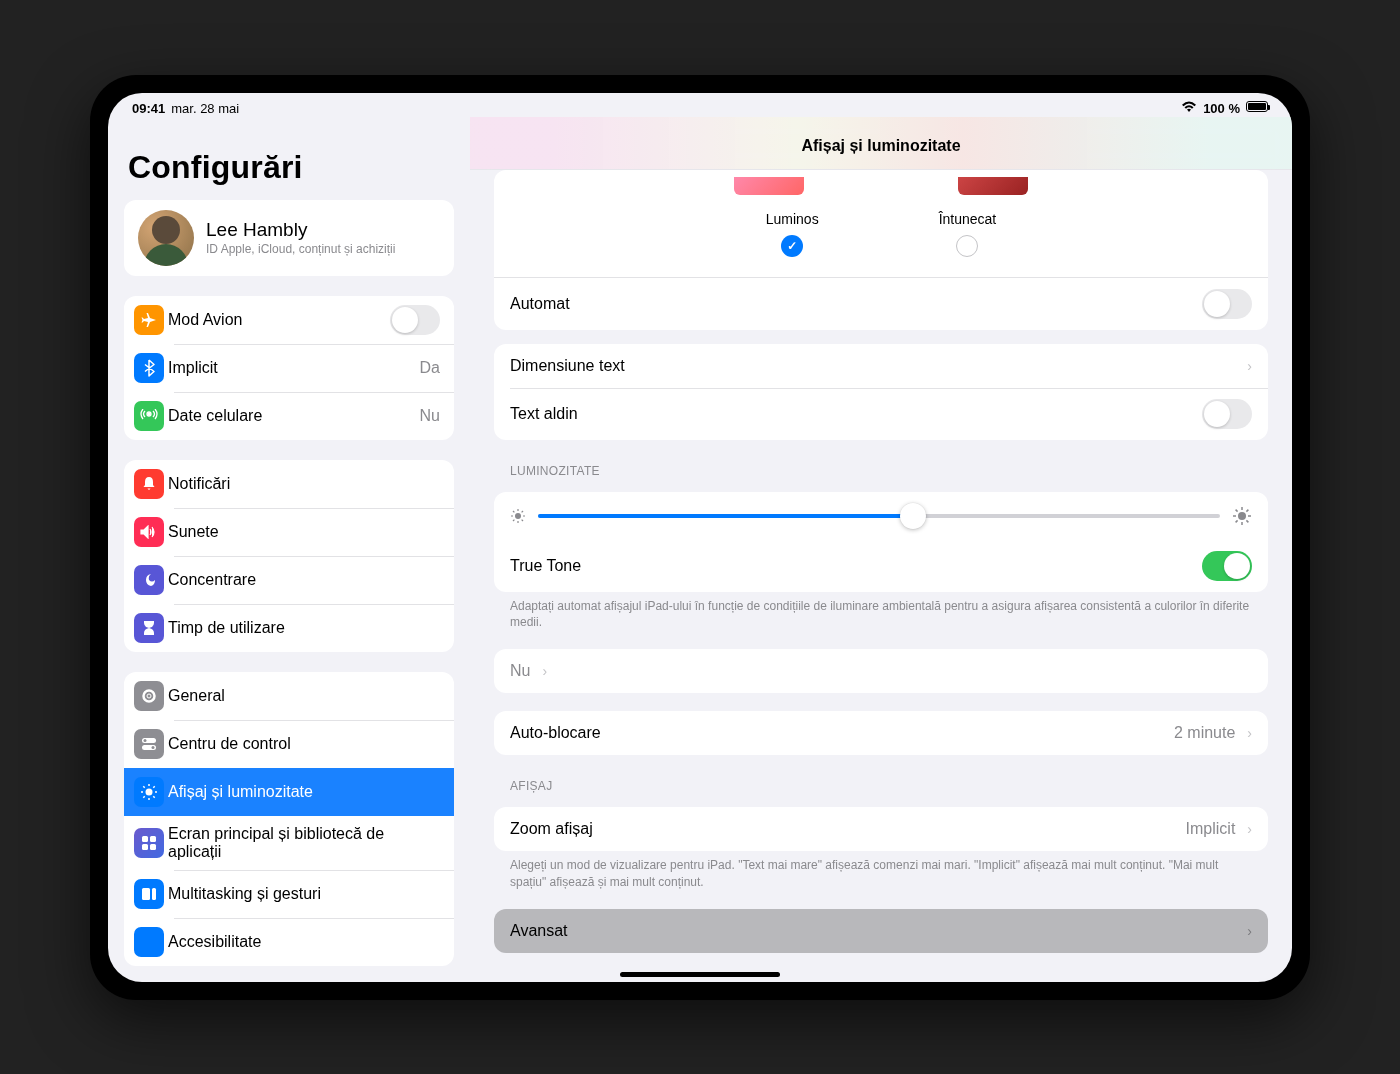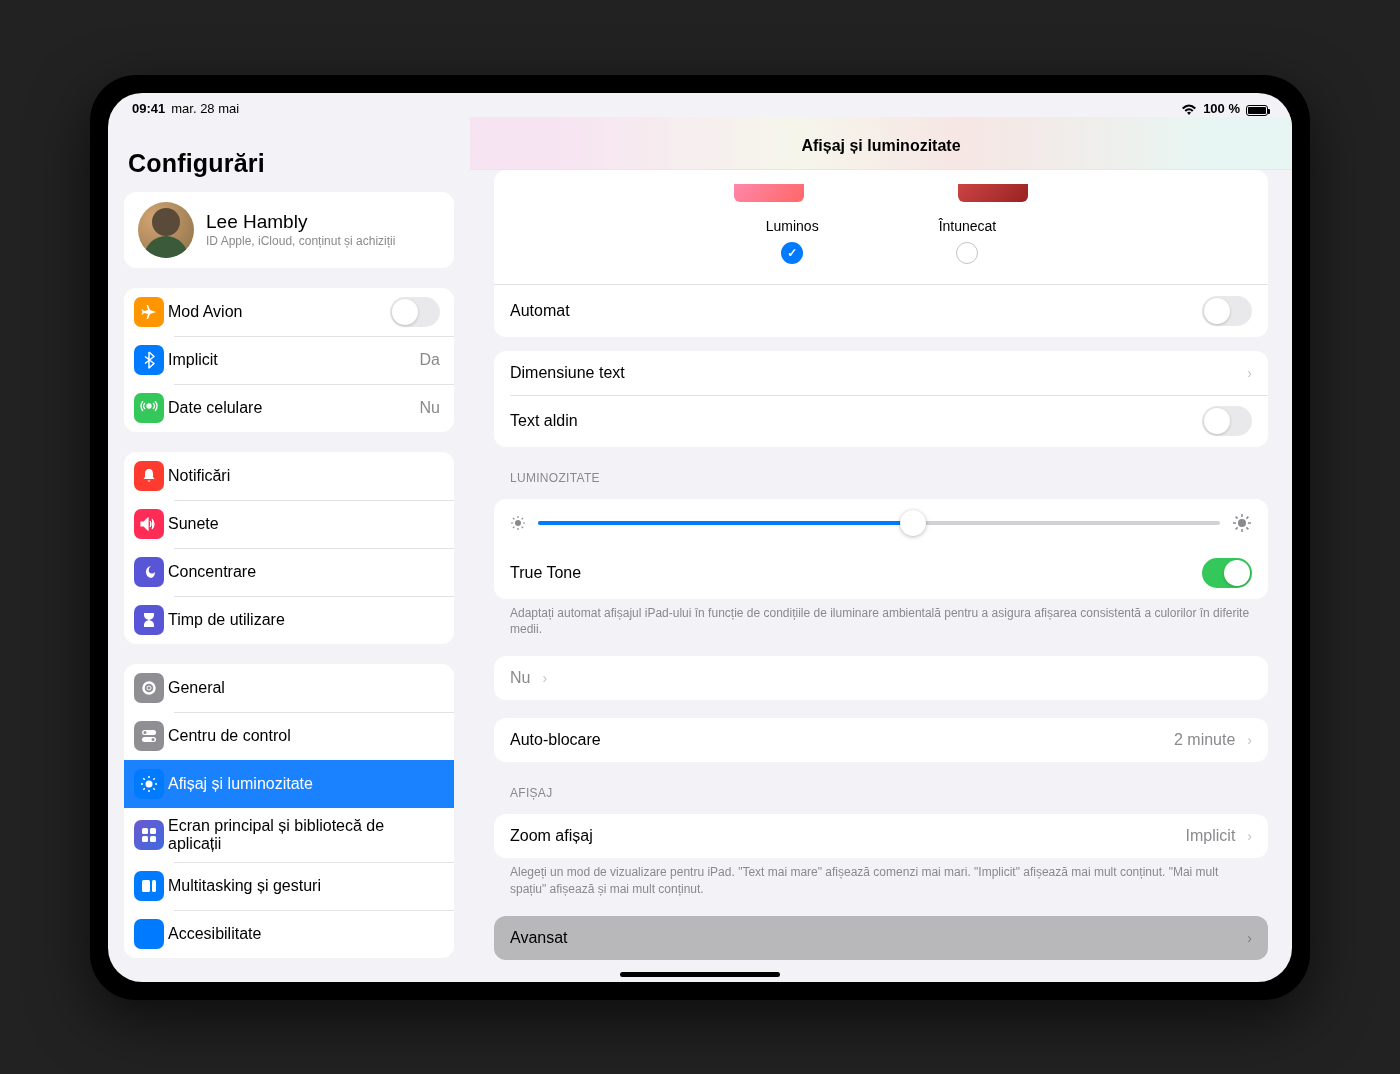--- a/index.html
+++ b/index.html
@@ -9,30 +9,30 @@
   box-shadow: 0 20px 60px rgba(0,0,0,0.6);
 }
 .screen {
   width: 100%; height: 100%; background: #f2f2f7; border-radius: 34px; overflow: hidden; position: relative;
 }
 .statusbar {
   position: absolute; top: 0; left: 0; right: 0; height: 24px; display: flex; justify-content: space-between;
   align-items: center; padding: 7px 24px 0; font-size: 13px; font-weight: 600; color: #000; z-index: 50;
 }
 .statusbar .left { display: flex; gap: 6px; align-items: center; }
-.statusbar .right { display: flex; gap: 6px; align-items: flex-end; }
+.statusbar .right { display: flex; gap: 6px; align-items: flex-start; }
 .battery { display:inline-flex; align-items:center; gap:3px; }
 .battery-body { width:22px; height:11px; border:1px solid #000; border-radius:3px; position:relative; }
 .battery-body::after { content:''; position:absolute; right:-3px; top:3px; width:2px; height:5px; background:#000; border-radius:0 1px 1px 0; }
 .battery-fill { position:absolute; left:1px; top:1px; bottom:1px; right:1px; background:#000; border-radius:1px; }
 
 .container { display:flex; height:100%; padding-top:24px; }
 
 .sidebar { width: 362px; height:100%; overflow-y:auto; padding: 0 16px 20px 16px; }
-.sidebar-title { font-size: 25px; font-weight: 700; margin: 32px 0 14px 4px; letter-spacing: 0.2px; }
+.sidebar-title { font-size: 32px; font-weight: 700; margin: 32px 0 14px 4px; letter-spacing: 0.2px; }
 
 .card { background:#fff; border-radius:12px; overflow:hidden; margin-bottom:20px; }
 .row { display:flex; align-items:center; padding: 9px 14px 9px 10px; min-height:44px; gap:4px; position:relative; }
 .row.sel { background:#1a82ff; color:#fff; }
 .row + .row::before { content:''; position:absolute; left:50px; right:0; top:0; height:1px; background:#e2e2e5; }
 .row.sel + .row::before, .row.sel::before { display:none; }
 .icon-box { width:30px; height:30px; border-radius:7px; display:flex; align-items:center; justify-content:center; flex-shrink:0; color:#fff; font-size:16px; }
 .row-label { font-size:16px; flex:1; color:#000; }
 .row.sel .row-label { color:#fff; }
 .row-value { font-size:16px; color:#8a8a8e; }
@@ -269,21 +269,21 @@
       </div>
       <div class="row-label">Accesibilitate</div>
     </div>
   </div>
 </div>
 
 <div class="main">
   <div class="main-header">Afișaj și luminozitate</div>
   <div class="main-content">
 
-    <div class="group" style="margin-top:0; padding-top:14px;">
+    <div class="group" style="margin-top:0; padding-top:7px;">
       <div class="appearance-top-strip">
         <div class="mini-preview mini-light"></div>
         <div class="mini-preview mini-dark"></div>
       </div>
       <div class="appearance">
         <div class="app-opt">
           <div class="app-opt-label">Luminos</div>
           <span class="radio-on">✓</span>
         </div>
         <div class="app-opt">

